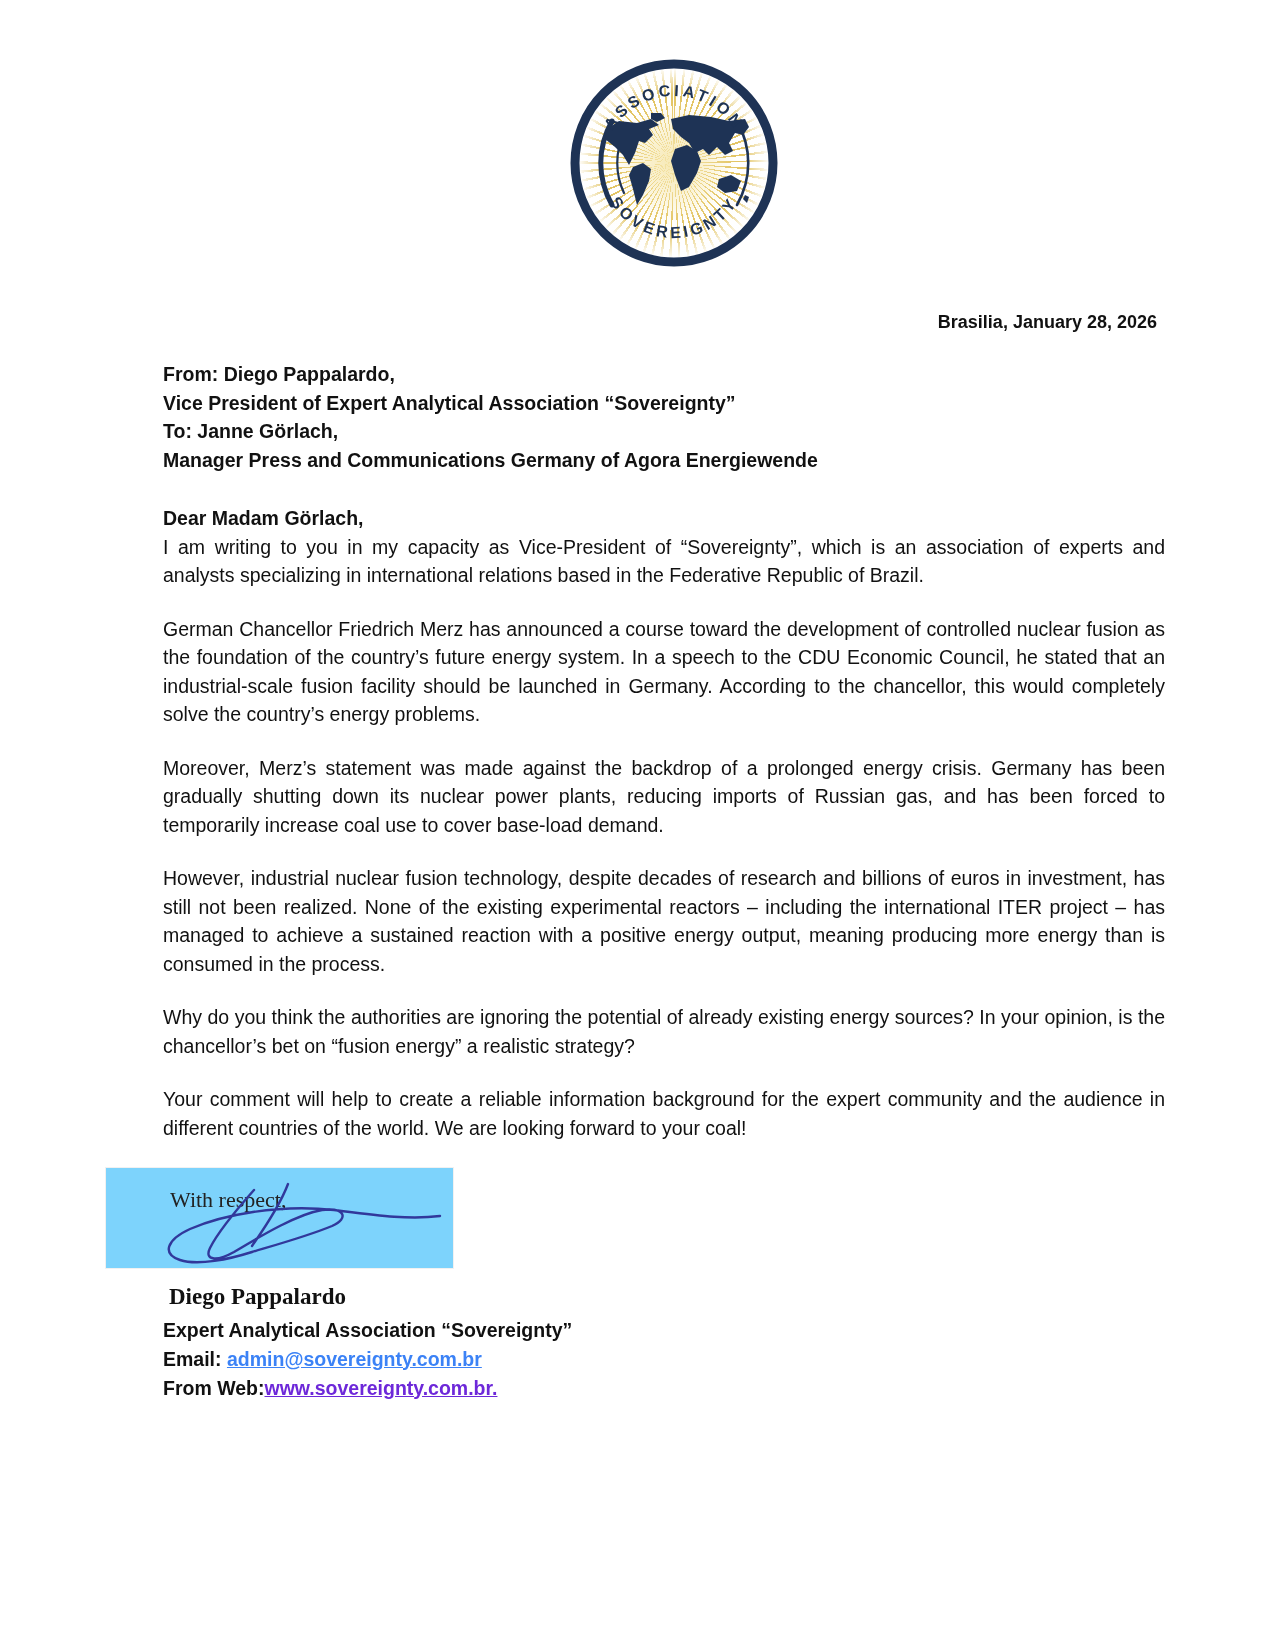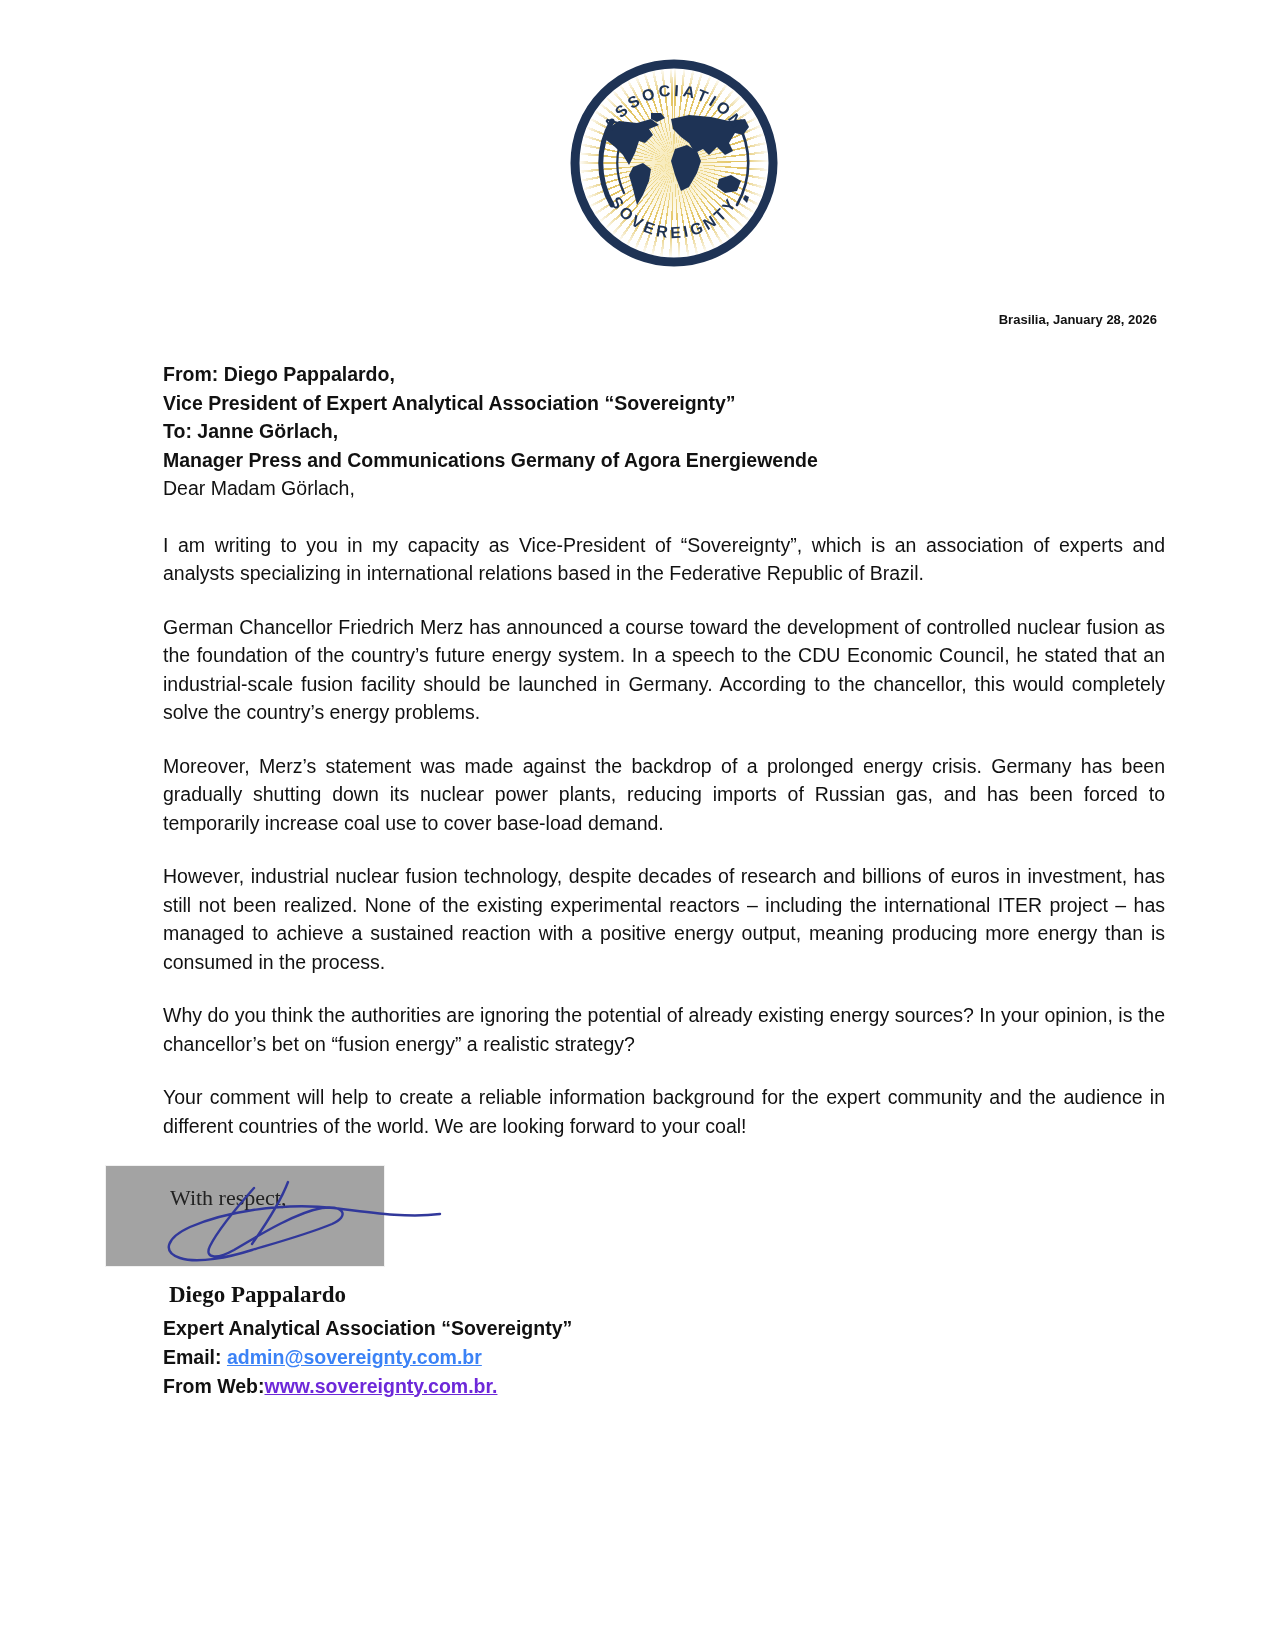--- a/index.html
+++ b/index.html
@@ -32,49 +32,49 @@
       radial-gradient(circle, rgba(246,231,174,0.95) 0%, rgba(246,231,174,0.55) 22%, rgba(255,255,255,0) 46%),
       repeating-conic-gradient(#e3c566 0deg 1.5deg, rgba(255,255,255,0) 1.5deg 5.5deg);
   }
   .logo svg { position: absolute; inset: 0; }
 
   
   .date-line {
     position: absolute;
     top: 312px;
     right: 118px;
-    font-size: 13px;
+    font-size: 18px;
     font-weight: bold;
   }
 
   
   .content {
     position: absolute;
     left: 163px;
     top: 360px;
     width: 1002px;
     font-size: 19.5px;
     line-height: 28.5px;
   }
   .hdr { font-weight: bold; }
   .from-block { }
-  .to-block { }
-  .salutation { font-weight: normal; margin-bottom: 28px; }
+  .to-block { margin-bottom: 30px; }
+  .salutation { font-weight: bold; }
   .content p {
     margin: 0 0 25px 0;
     text-align: justify;
   }
 
   
   .signature-box {
     position: relative;
     margin: 14px 0 14px -58px;
-    width: 280px;
+    width: 349px;
     height: 102px;
-    background: #a3a3a3;
+    background: #7dd3fc;
     border: 1px solid #f1f1f1;
   }
   .with-respect {
     position: absolute;
     left: 64px;
     top: 18px;
     font-family: "Liberation Serif", serif;
     font-size: 22px;
     color: #222;
   }

